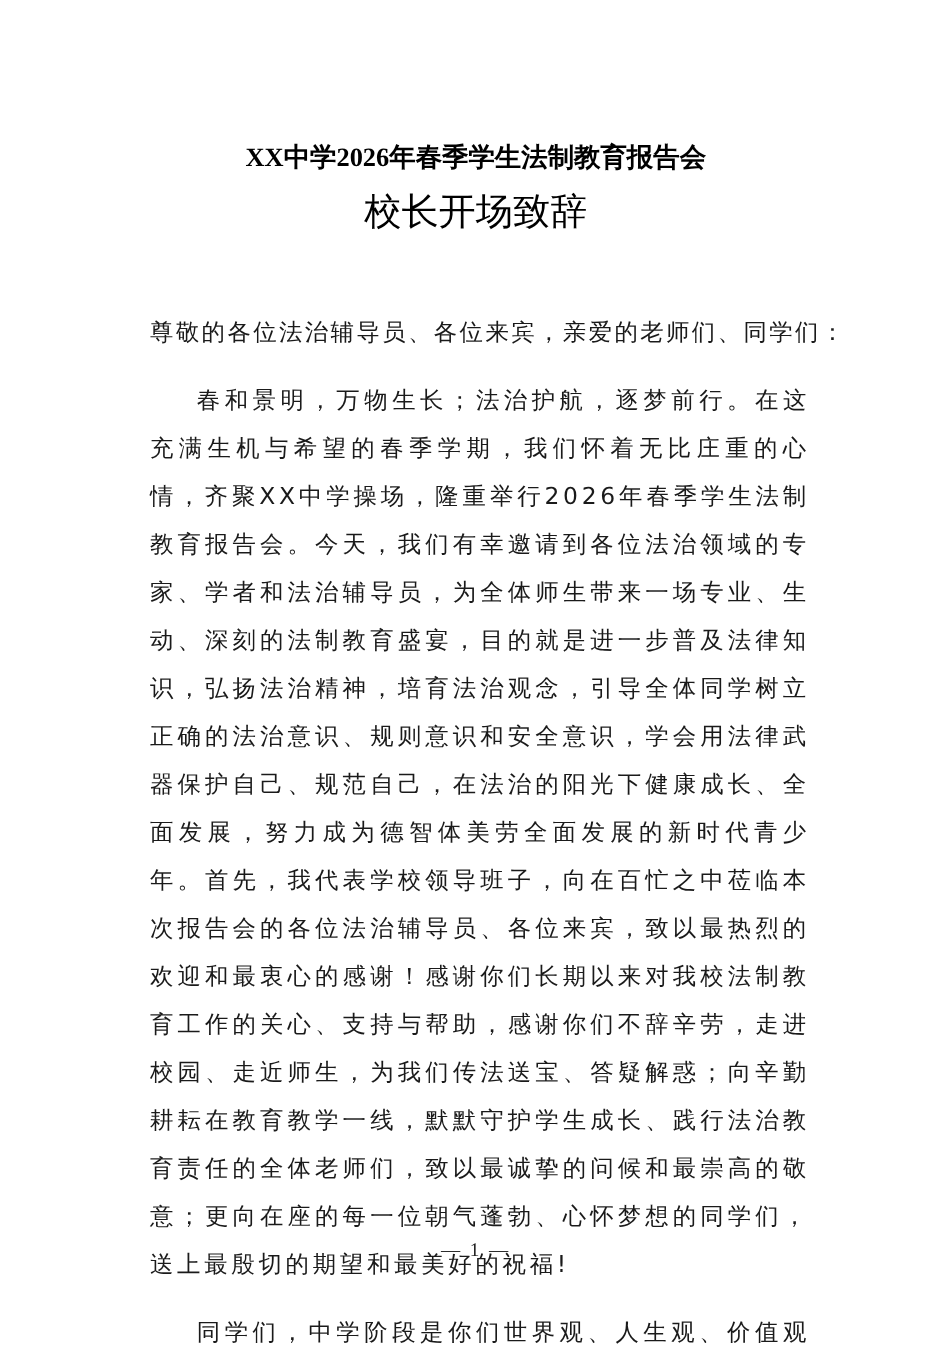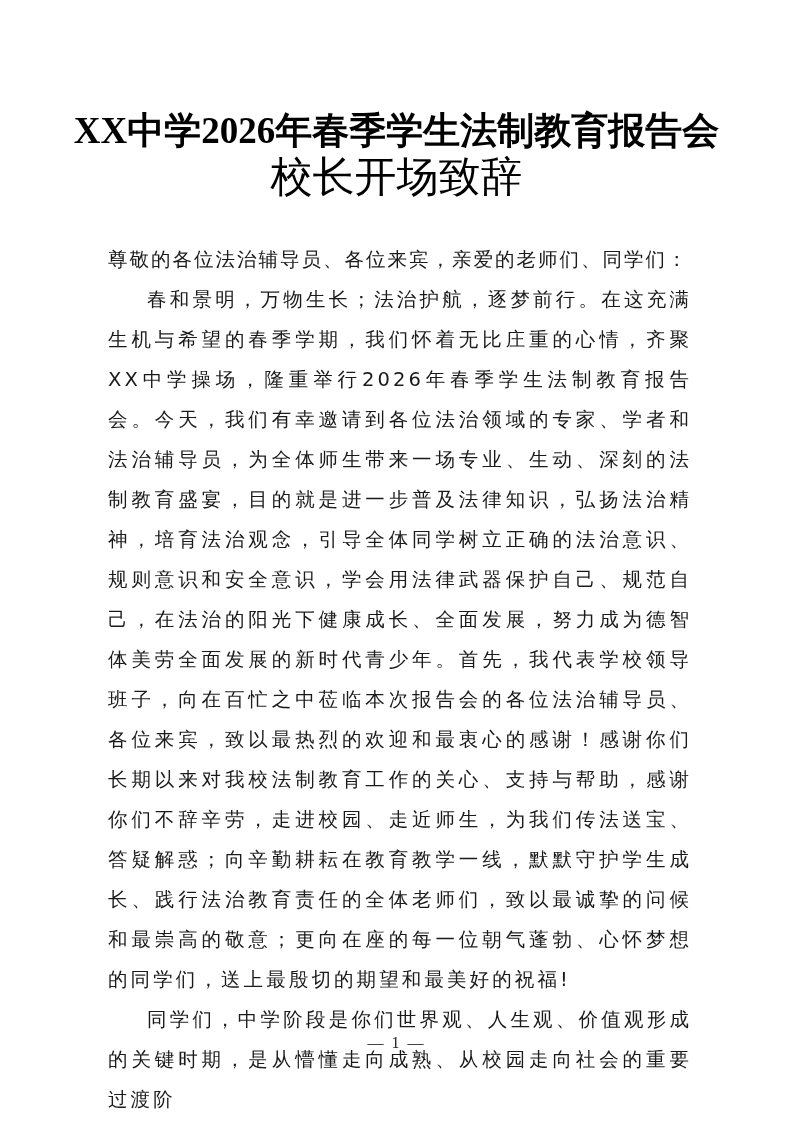--- a/index.html
+++ b/index.html
@@ -24,45 +24,45 @@
     .title-block {
       position: absolute;
       left: 60px;
       width: 673px;
       top: 108px;
       text-align: center;
     }
     .title-line {
       font-family: "Liberation Serif", "DejaVu Serif", serif;
       font-weight: bold;
-      font-size: 37px;
+      font-size: 22px;
       line-height: 46px;
       letter-spacing: 0px;
       color: #000000;
       white-space: nowrap;
     }
     .title-line.second {
       font-weight: normal;
-      font-size: 42px;
+      font-size: 31px;
     }
     .body-text {
       position: absolute;
       left: 108px;
       top: 240px;
       width: 584px;
       font-family: "DejaVu Sans", "Liberation Sans", sans-serif;
       font-size: 19.5px;
       line-height: 40px;
       letter-spacing: 3.1px;
       text-align: justify;
       text-justify: inter-character;
       color: #1a1a1a;
     }
     .body-text p {
-      margin: 0;
+      margin: 17px;
       padding: 0;
     }
     .salutation {
       text-indent: 0;
       letter-spacing: 2px;
       white-space: nowrap;
     }
     .indent {
       text-indent: 2em;
     }

